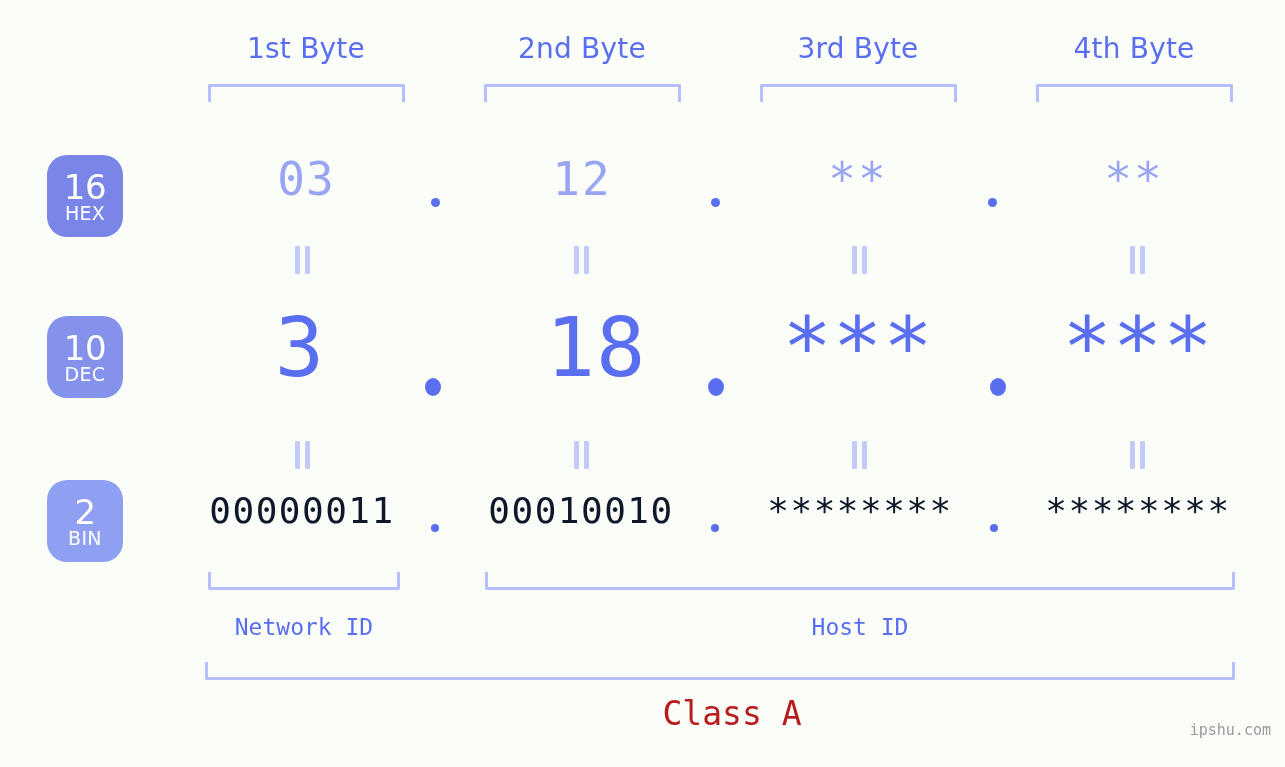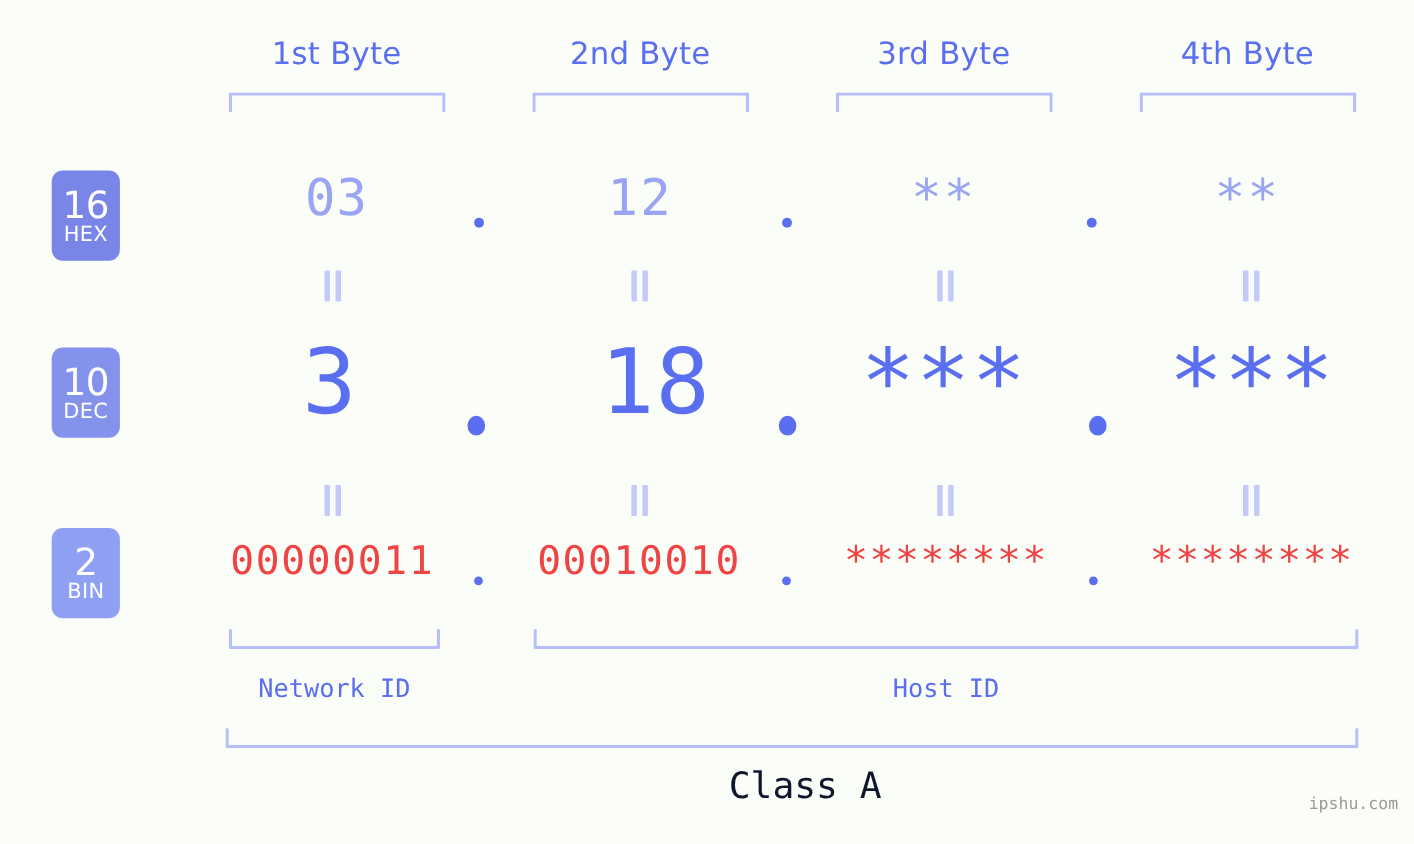--- a/index.html
+++ b/index.html
@@ -48,23 +48,23 @@
     border-top: none;
     height: 18px;
     box-sizing: border-box;
     border-radius: 0 0 2px 2px;
   }
 
   
   .base-badge {
     position: absolute;
     left: 47px;
-    width: 62px;
+    width: 76px;
     height: 82px;
-    border-radius: 10px;
+    border-radius: 20px;
     color: #ffffff;
     display: flex;
     flex-direction: column;
     align-items: center;
     justify-content: center;
     line-height: 1;
   }
   .base-badge .num {
     font-size: 34px;
     font-weight: 400;
@@ -95,21 +95,21 @@
   .row-dec .cell {
     top: 300px;
     font-size: 82px;
     color: #5a6ef0;
     letter-spacing: 1px;
   }
 
   .row-bin .cell {
     top: 490px;
     font-size: 36px;
-    color: #ef4444;
+    color: #0f172a;
     letter-spacing: 1.5px;
   }
 
   
   .dot {
     position: absolute;
     border-radius: 50%;
     background: #5a6ef0;
   }
   .dot.hex { width: 9px; height: 9px; top: 198px; }
@@ -141,21 +141,21 @@
     font-family: "DejaVu Sans Mono", monospace;
     font-size: 23px;
     color: #5a6ef0;
     white-space: nowrap;
   }
   .class-label {
     position: absolute;
     text-align: center;
     font-family: "DejaVu Sans Mono", monospace;
     font-size: 33px;
-    color: #0f172a;
+    color: #b91c1c;
     white-space: nowrap;
   }
 
   
   .watermark {
     position: absolute;
     right: 14px;
     bottom: 28px;
     font-family: "DejaVu Sans Mono", monospace;
     font-size: 15px;

